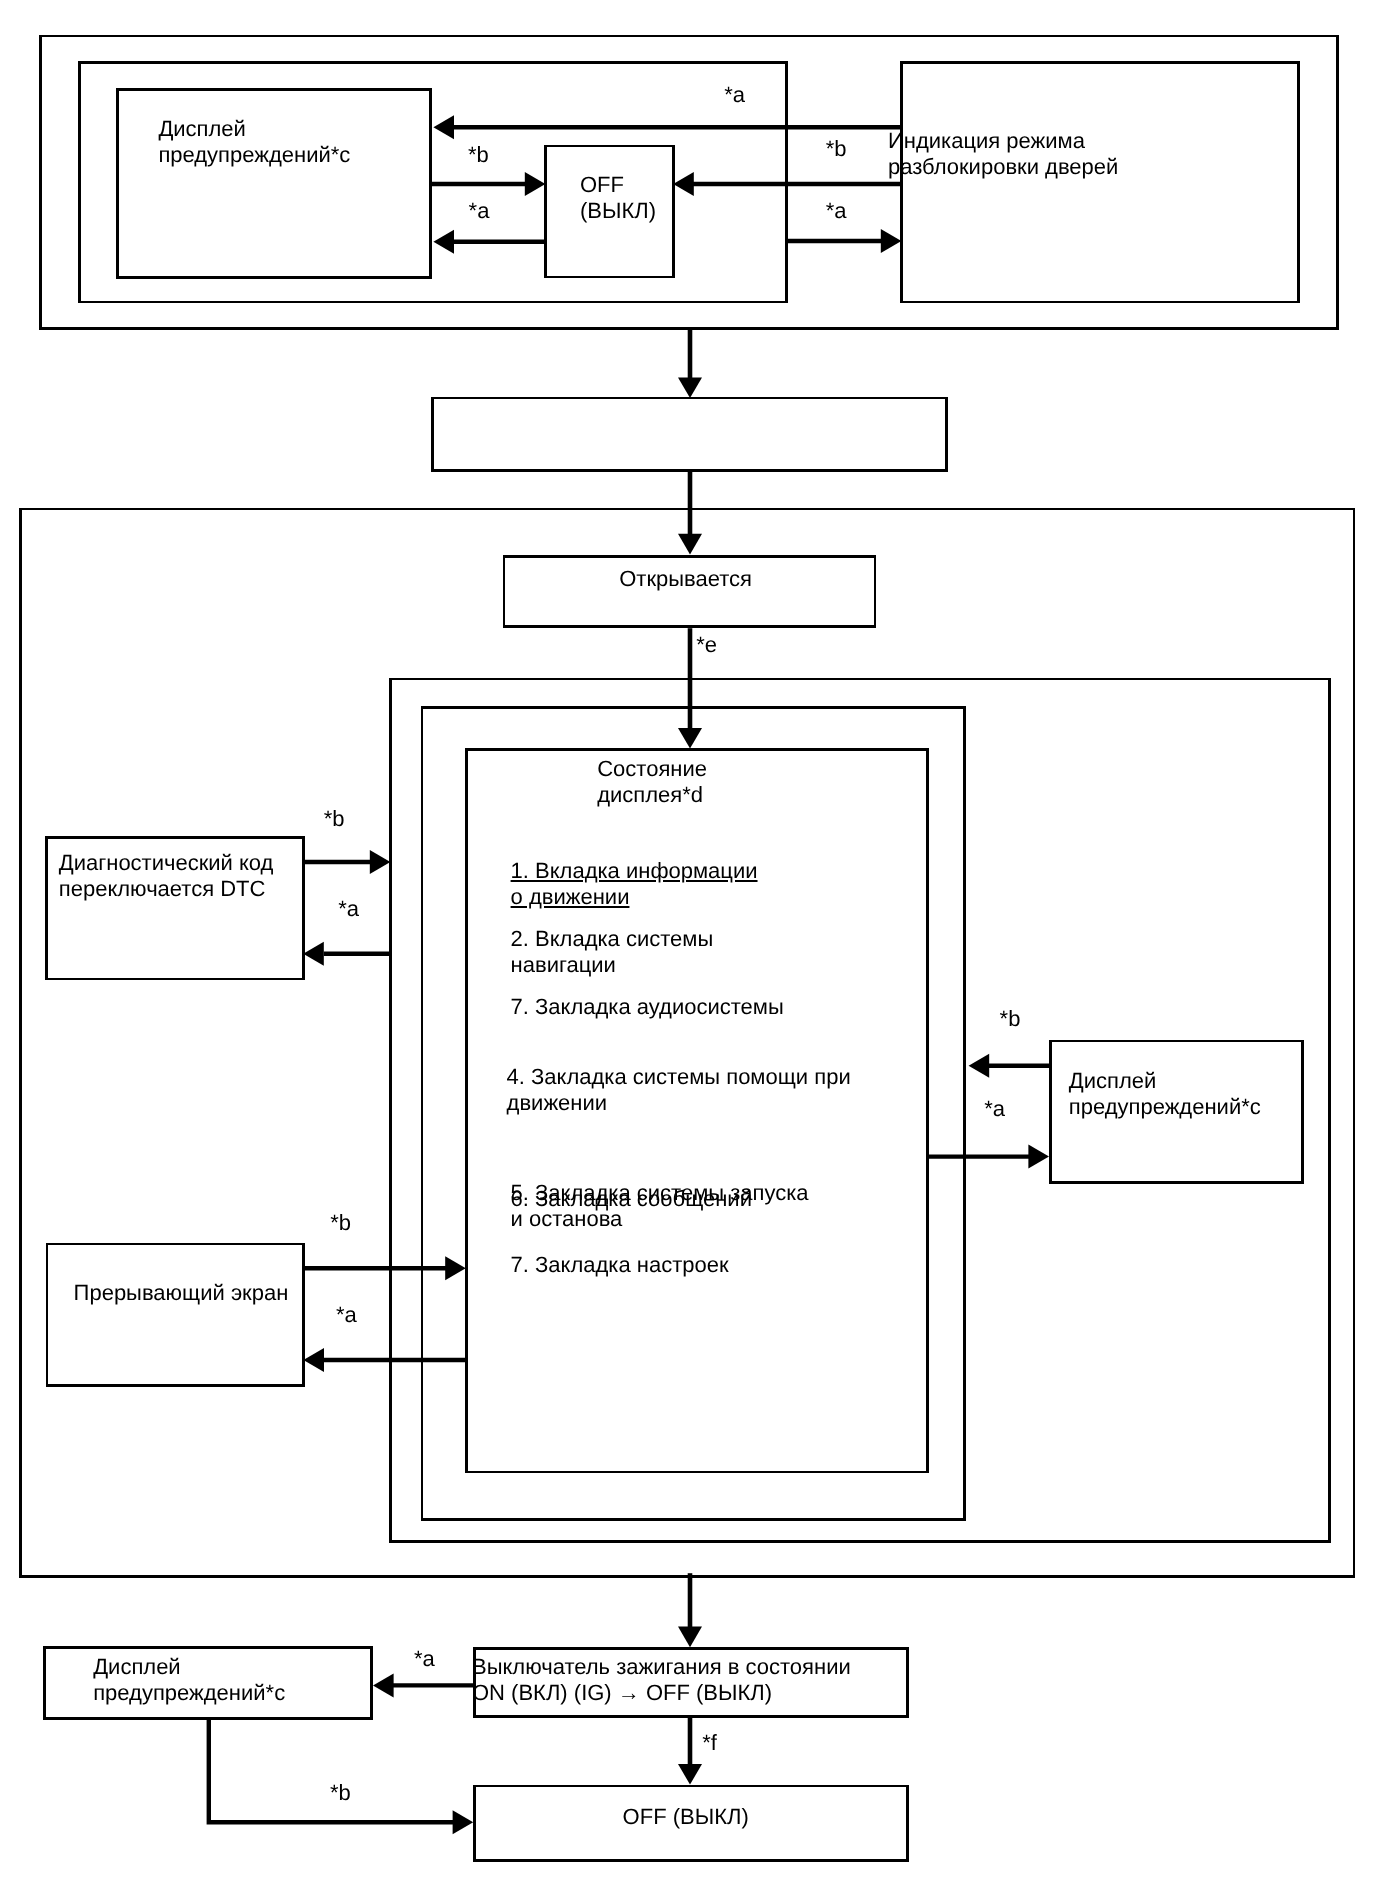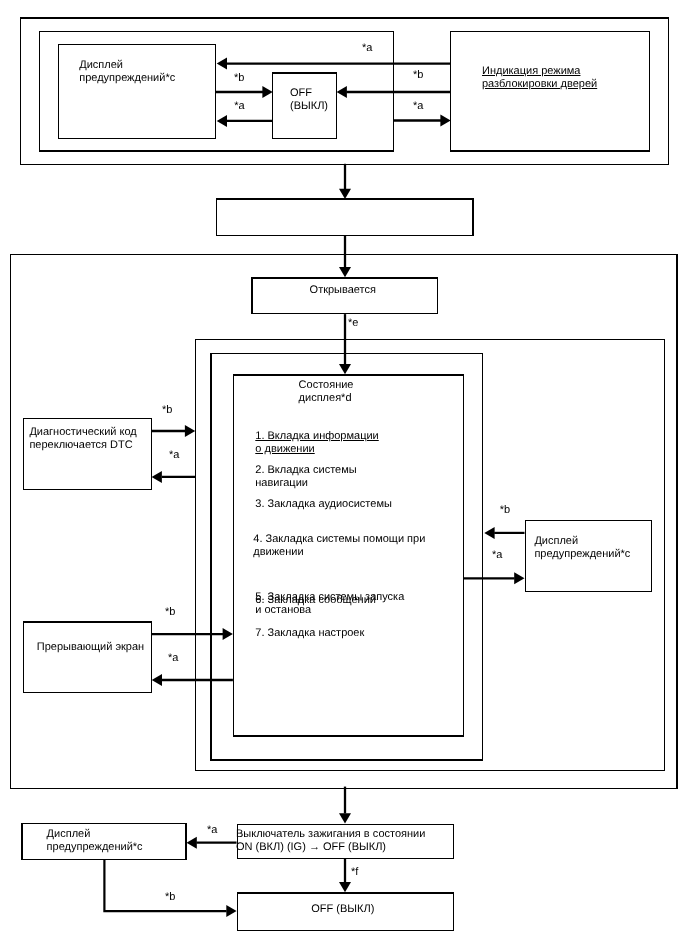--- a/index.html
+++ b/index.html
@@ -119,40 +119,40 @@
   <g>
     <path d="M104.4 859.3 L104.4 911.1 L226.6 911.1" stroke="#000" stroke-width="2.2" fill="none"></path>
     <polygon points="236.60,911.10 226.30,905.10 226.30,917.10" fill="#000"></polygon>
   </g>
 </svg>
 
 <div class="t" style="left:79.2px;top:58.8px;">Дисплей
 предупреждений*c</div>
 <div class="t" style="left:290.0px;top:87px;">OFF
 (ВЫКЛ)</div>
-<div class="t" style="left:482px;top:65.0px;text-decoration:underline;">Индикация режима
+<div class="t" style="left:444px;top:65.0px;">Индикация режима
 разблокировки дверей</div>
 
 <div class="m" style="left:362.1px;top:41.8px;">*a</div>
 <div class="m" style="left:234.0px;top:72.0px;">*b</div>
 <div class="m" style="left:234.3px;top:100.0px;">*a</div>
 <div class="m" style="left:412.9px;top:68.8px;">*b</div>
 <div class="m" style="left:412.9px;top:99.5px;">*a</div>
 
 <div class="t" style="left:309.6px;top:284px;">Открывается</div>
 <div class="m" style="left:348.1px;top:316.8px;">*e</div>
 
 <div class="t" style="left:298.6px;top:378.9px;">Состояние
 дисплея*d</div>
 
 <div class="t" style="left:255.3px;top:430.0px;text-decoration:underline;">1. Вкладка информации
 о движении</div>
 <div class="t" style="left:255.3px;top:464.0px;">2. Вкладка системы
 навигации</div>
-<div class="t" style="left:255.3px;top:498.0px;">3. Закладка аудиосистемы</div>
+<div class="t" style="left:255.3px;top:498.0px;">7. Закладка аудиосистемы</div>
 <div class="t" style="left:253.3px;top:533.0px;">4. Закладка системы помощи при
 движении</div>
 <div class="t" style="left:255.3px;top:591px;">5. Закладка системы запуска
 и останова</div>
 <div class="t" style="left:255.3px;top:594.0px;">6. Закладка сообщений</div>
 <div class="t" style="left:255.3px;top:627.0px;">7. Закладка настроек</div>
 
 <div class="t" style="left:29.4px;top:425.6px;">Диагностический код
 переключается DTC</div>
 <div class="m" style="left:161.9px;top:404.1px;">*b</div>

